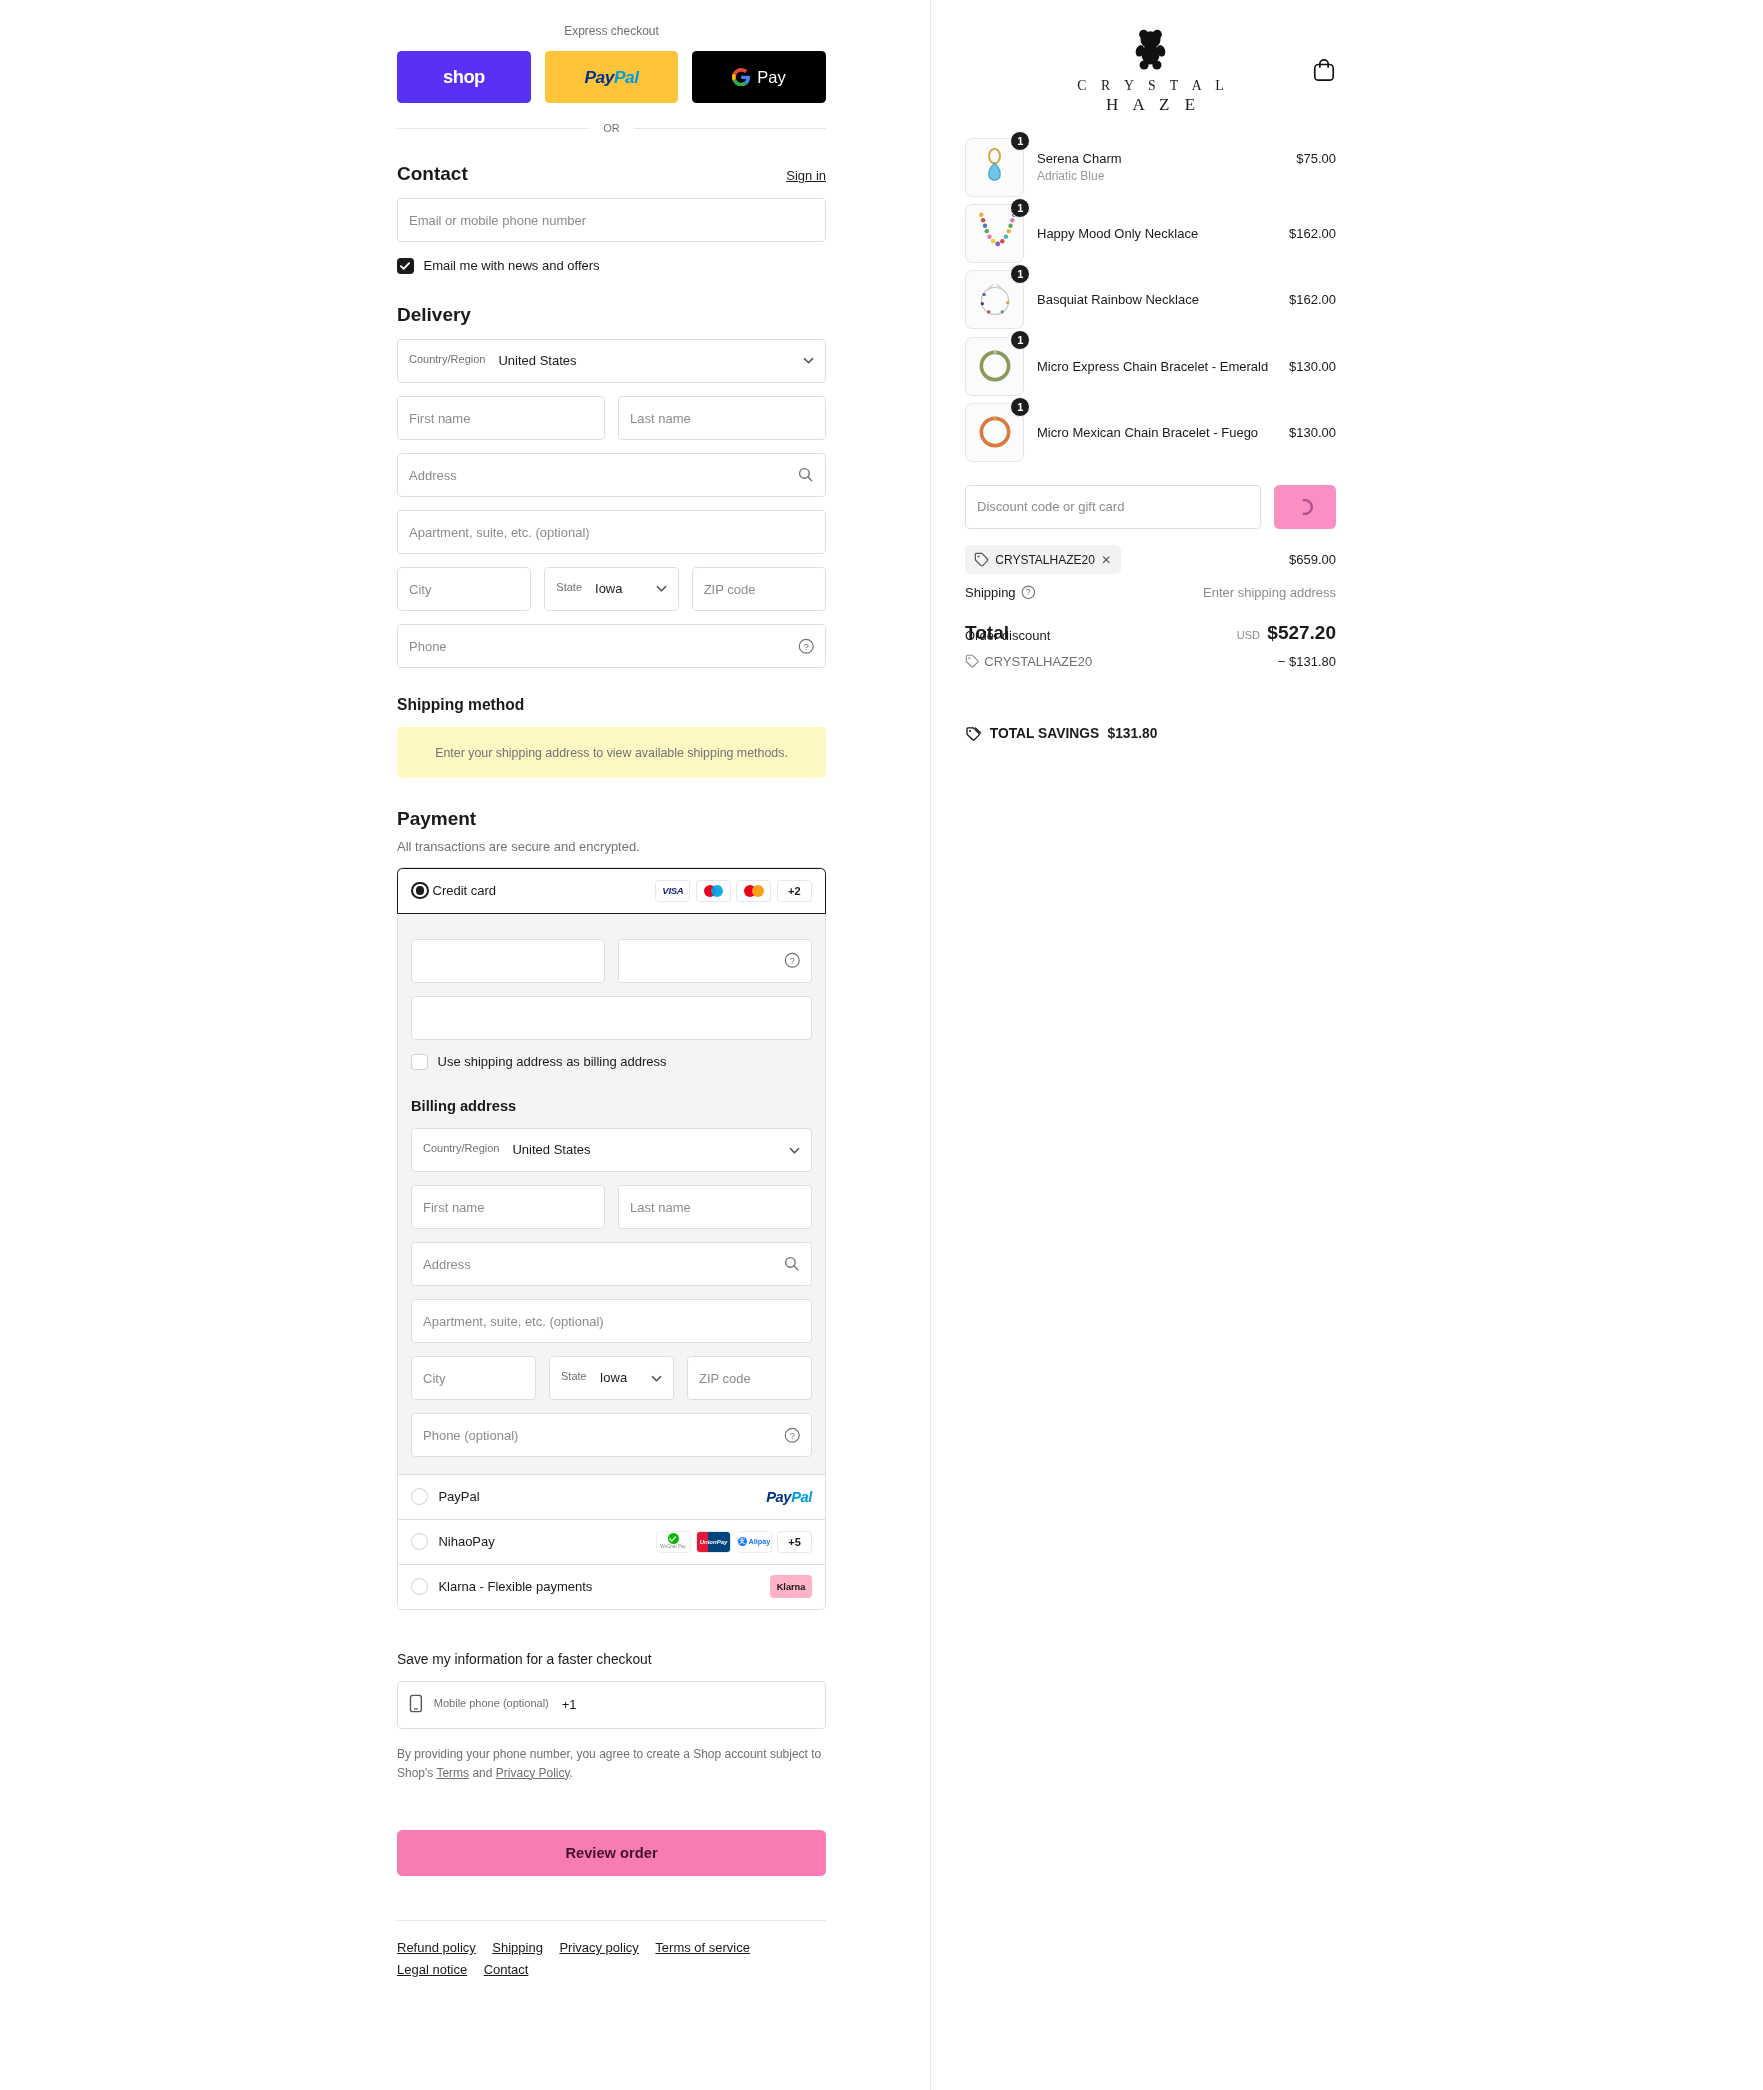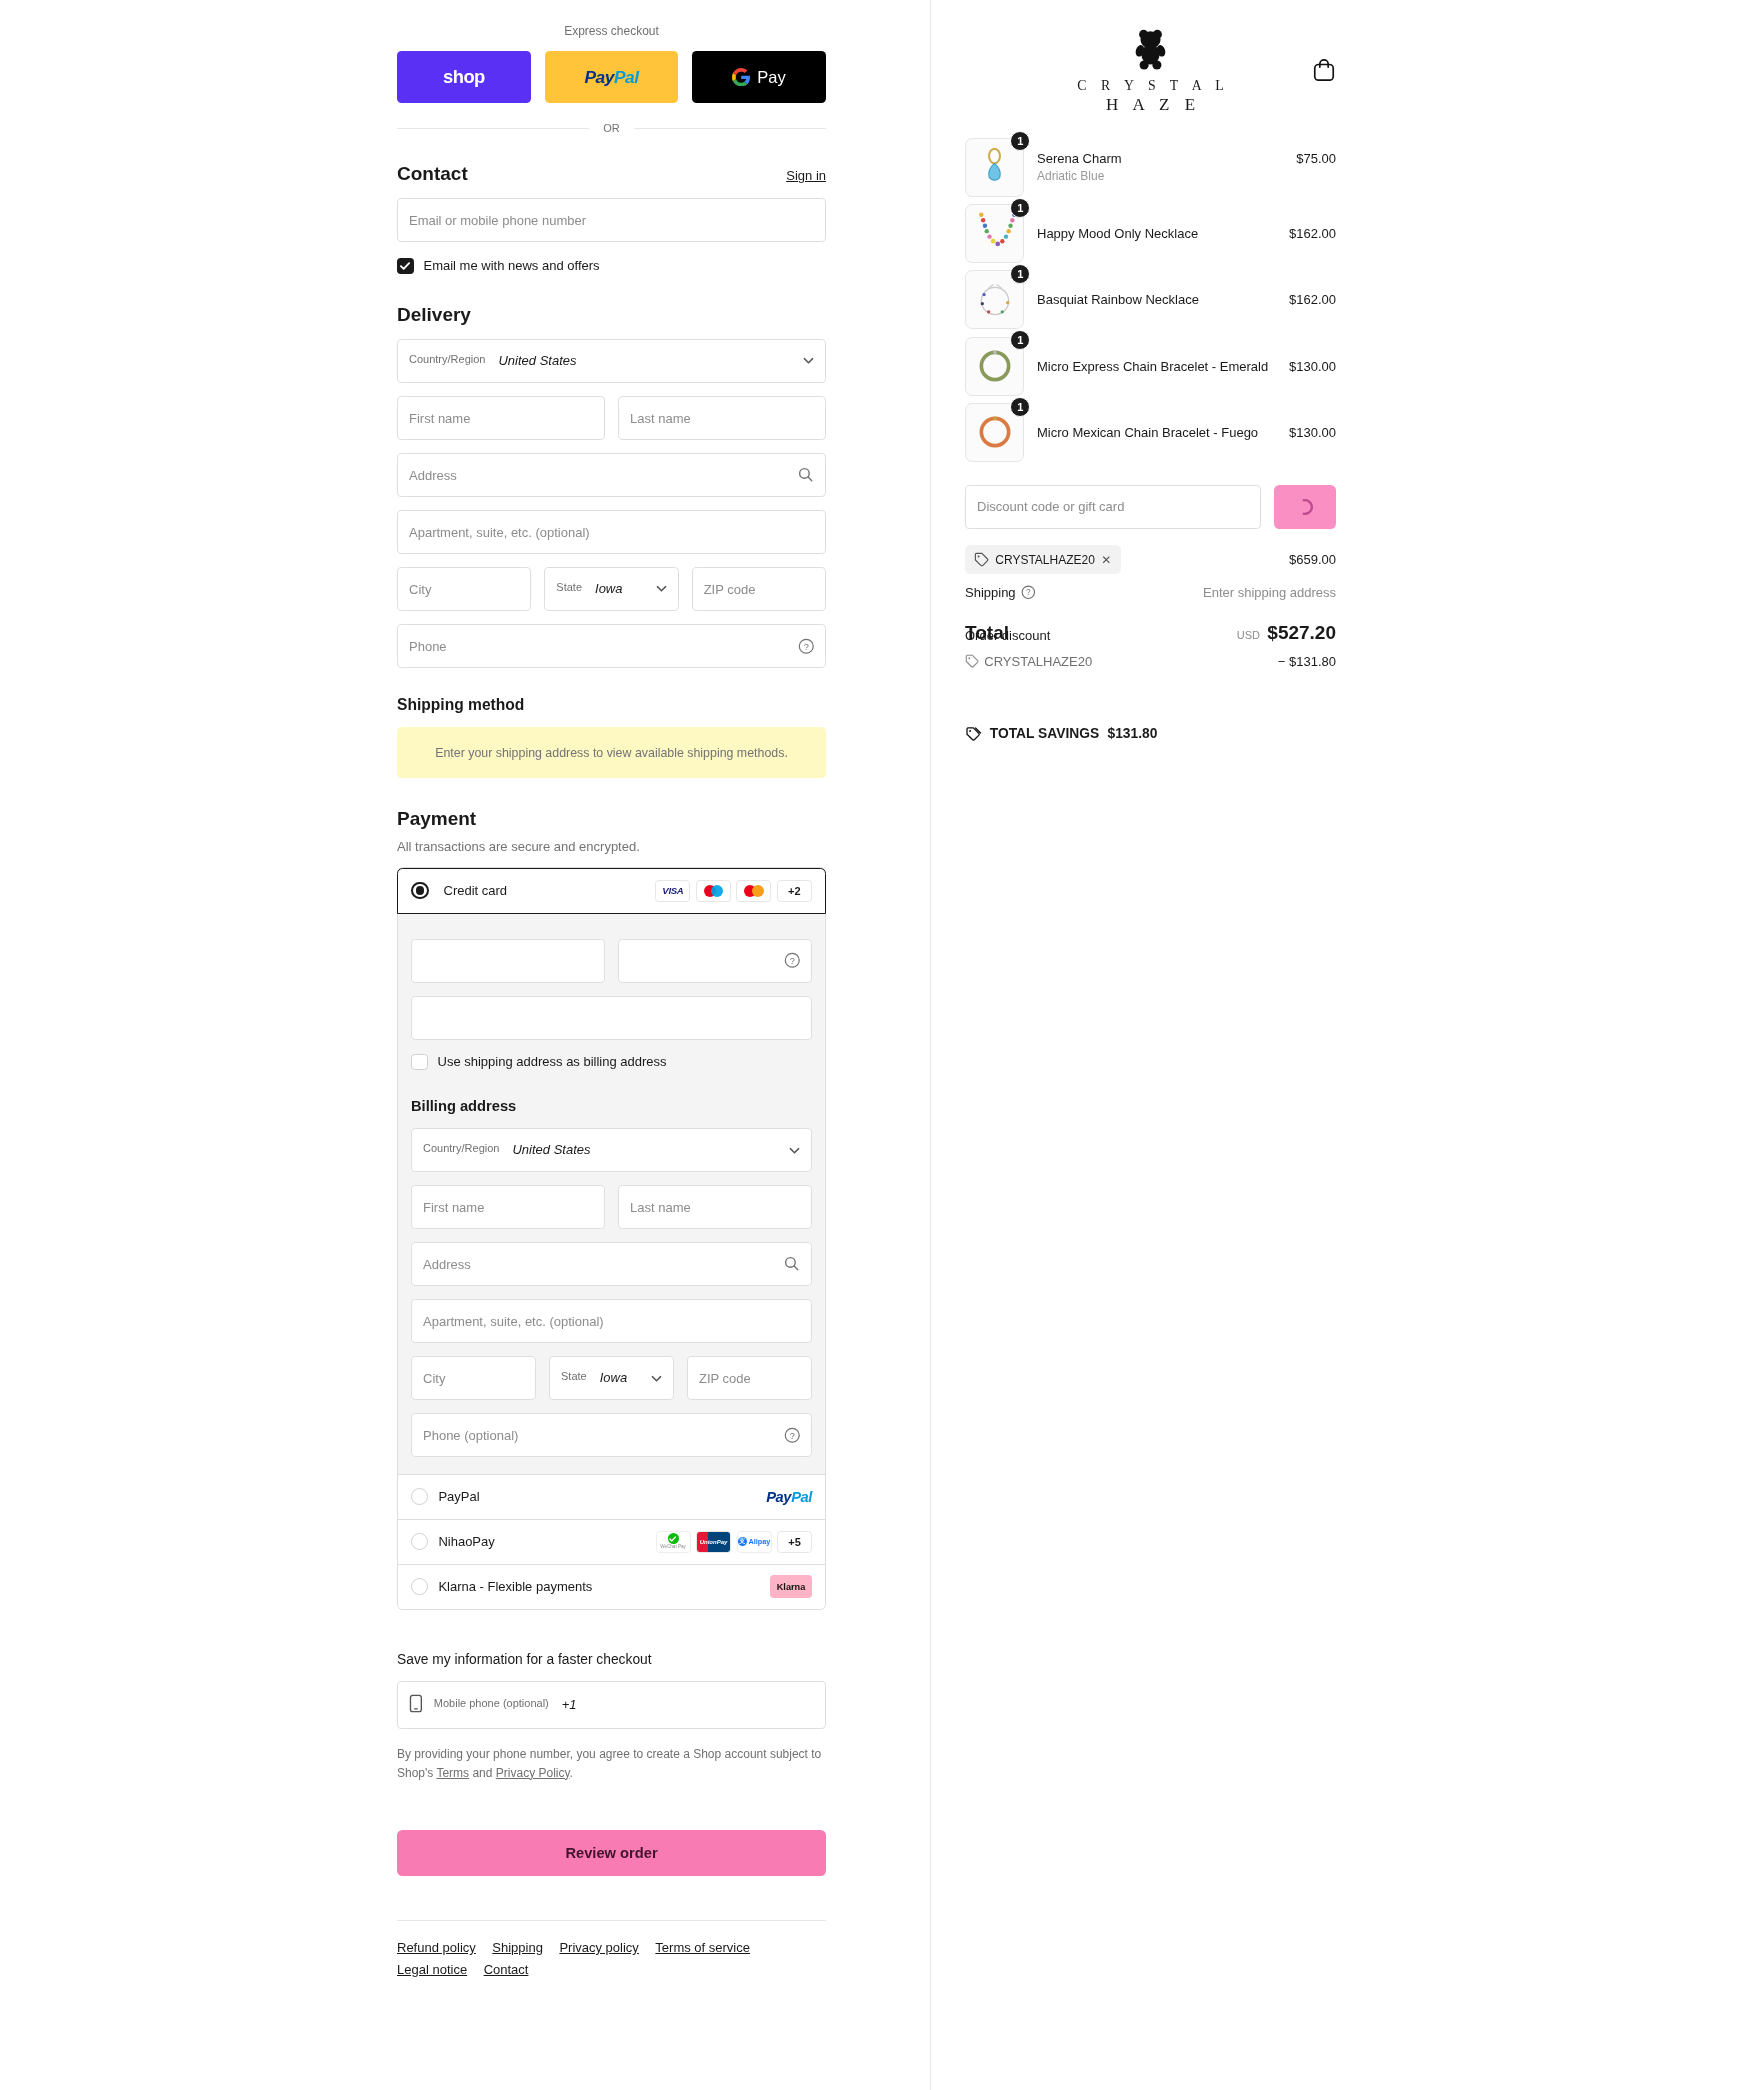--- a/index.html
+++ b/index.html
@@ -37,21 +37,21 @@
   .input {
     position:relative; background:#fff; border:0.9px solid #dedede; border-radius:4.6px;
     height:44px; display:flex; align-items:center; padding:0 11px; font-size:13px; cursor:text;
   }
   .input .ph { color:#8c8c8c; }
   .input .tail { margin-left:auto; display:flex; align-items:center; color:#707070; }
   .select { cursor:pointer; }
   .float { flex-direction:row; }
   .float .stack { display:flex; flex-direction:row; justify-content:center; gap:13px; }
   .float .lbl { font-size:11px; color:#707070; line-height:1; }
-  .float .val { font-size:13px; color:#1a1a1a; line-height:1.1;font-style:italic; }
+  .float .val { font-size:13px; color:#1a1a1a; line-height:1.1; }
 
   .gap { margin-top:13px; }
   .row2 { display:flex; gap:13px; margin-top:13px; } .row2 > * { flex:1; }
   .row3 { display:flex; gap:13px; margin-top:13px; } .row3 > * { flex:1; }
 
   .check-row { display:flex; align-items:center; gap:10px; margin-top:15.6px; font-size:13px; cursor:pointer; }
   .cbx { width:16.5px; height:16.5px; border-radius:3.7px; flex:0 0 16.5px; display:flex; align-items:center; justify-content:center; }
   .cbx.checked { background:#1a1a1a; }
   .cbx.unchecked { background:#fff; border:0.9px solid #d0d0d0; }
 
@@ -61,21 +61,21 @@
     display:flex; align-items:center; justify-content:center; color:#737373; font-size:12.4px;
   }
 
   .pay-sub { color:#737373; font-size:13px; margin-top:8.3px; }
 
   .pay-panel { margin-top:13.8px; border:0.9px solid #dedede; border-radius:5.5px; }
   .cc-header {
     position:relative; margin:-0.9px; background:#fff; border:1.8px solid #1a1a1a;
     border-radius:5.5px 5.5px 0 0; height:46px; display:flex; align-items:center; padding:0 13px; cursor:pointer;
   }
-  .cc-header .opt-label { margin-left:15px; font-size:13px; }
+  .cc-header .opt-label { margin-left:4px; font-size:13px; }
   .brand-badges { margin-left:auto; display:flex; gap:5.5px; }
   .badge {
     width:35px; height:22px; background:#fff; border:0.9px solid #e6e6e6; border-radius:3.7px;
     display:flex; align-items:center; justify-content:center; overflow:hidden;
   }
   .badge.flat { border-color:#ededed; }
   .visa-txt { color:#1A1F71; font-style:italic; font-weight:800; font-size:9.6px; letter-spacing:-0.3px; }
   .circles { display:flex; } .circles i { width:12px; height:12px; border-radius:50%; display:block; }
   .circles i + i { margin-left:-4.6px; }
   .c-red { background:#EB001B; } .c-blue { background:#00A2E5; opacity:.92; } .c-orange { background:#F79E1B; }

